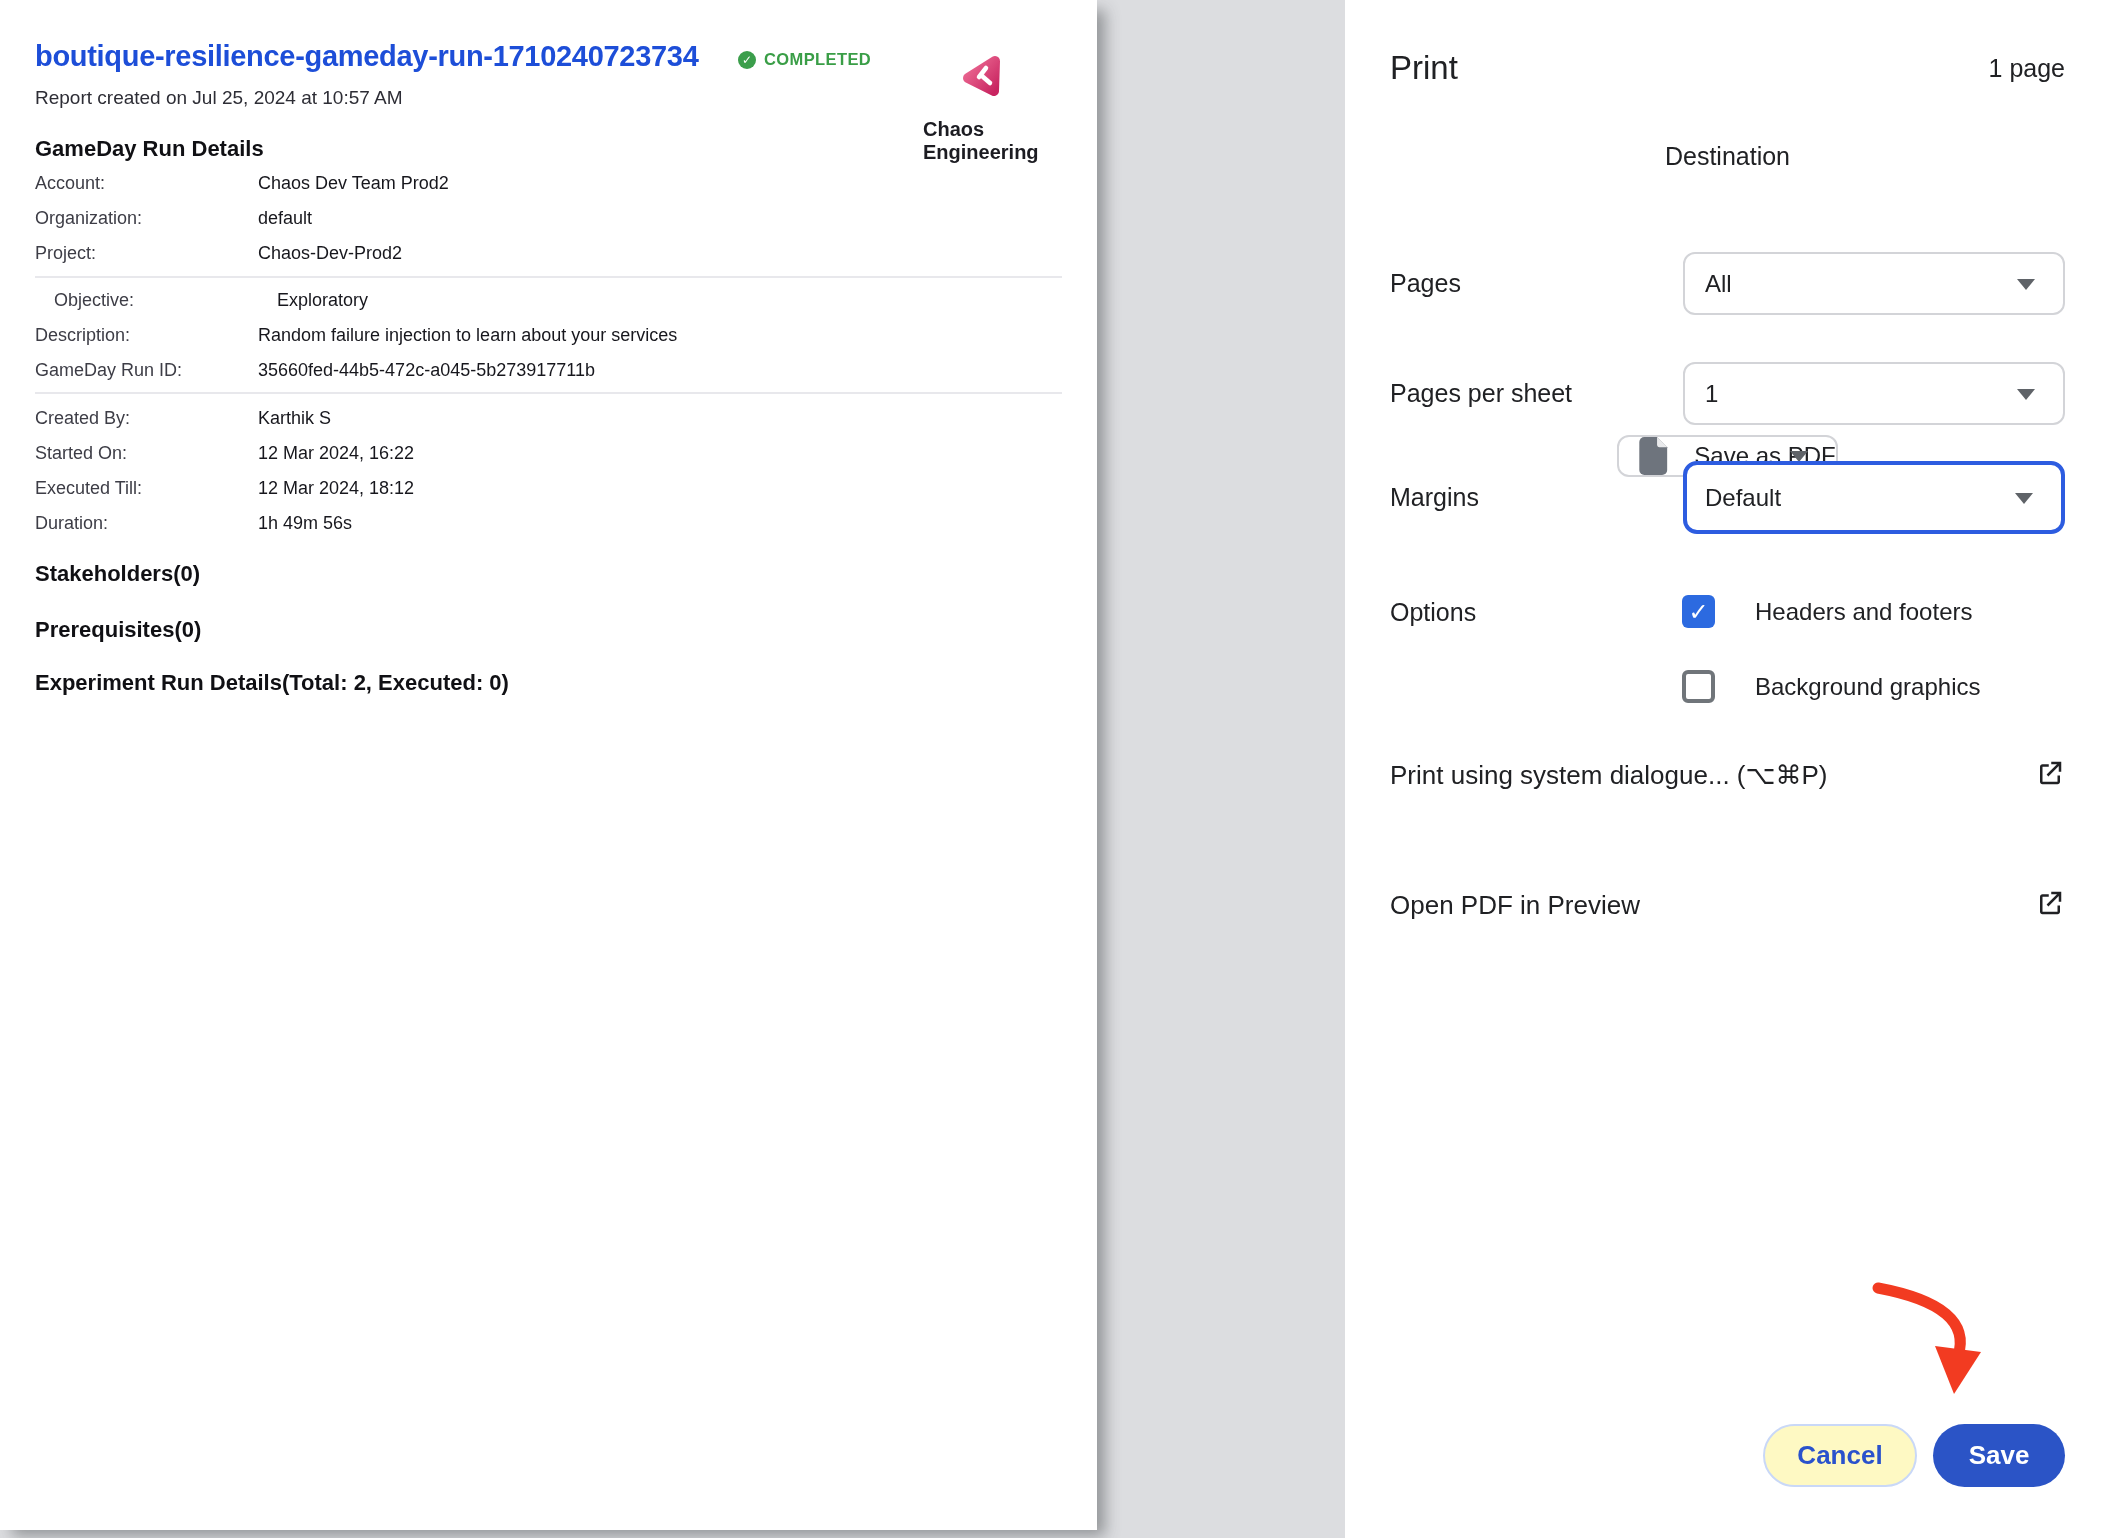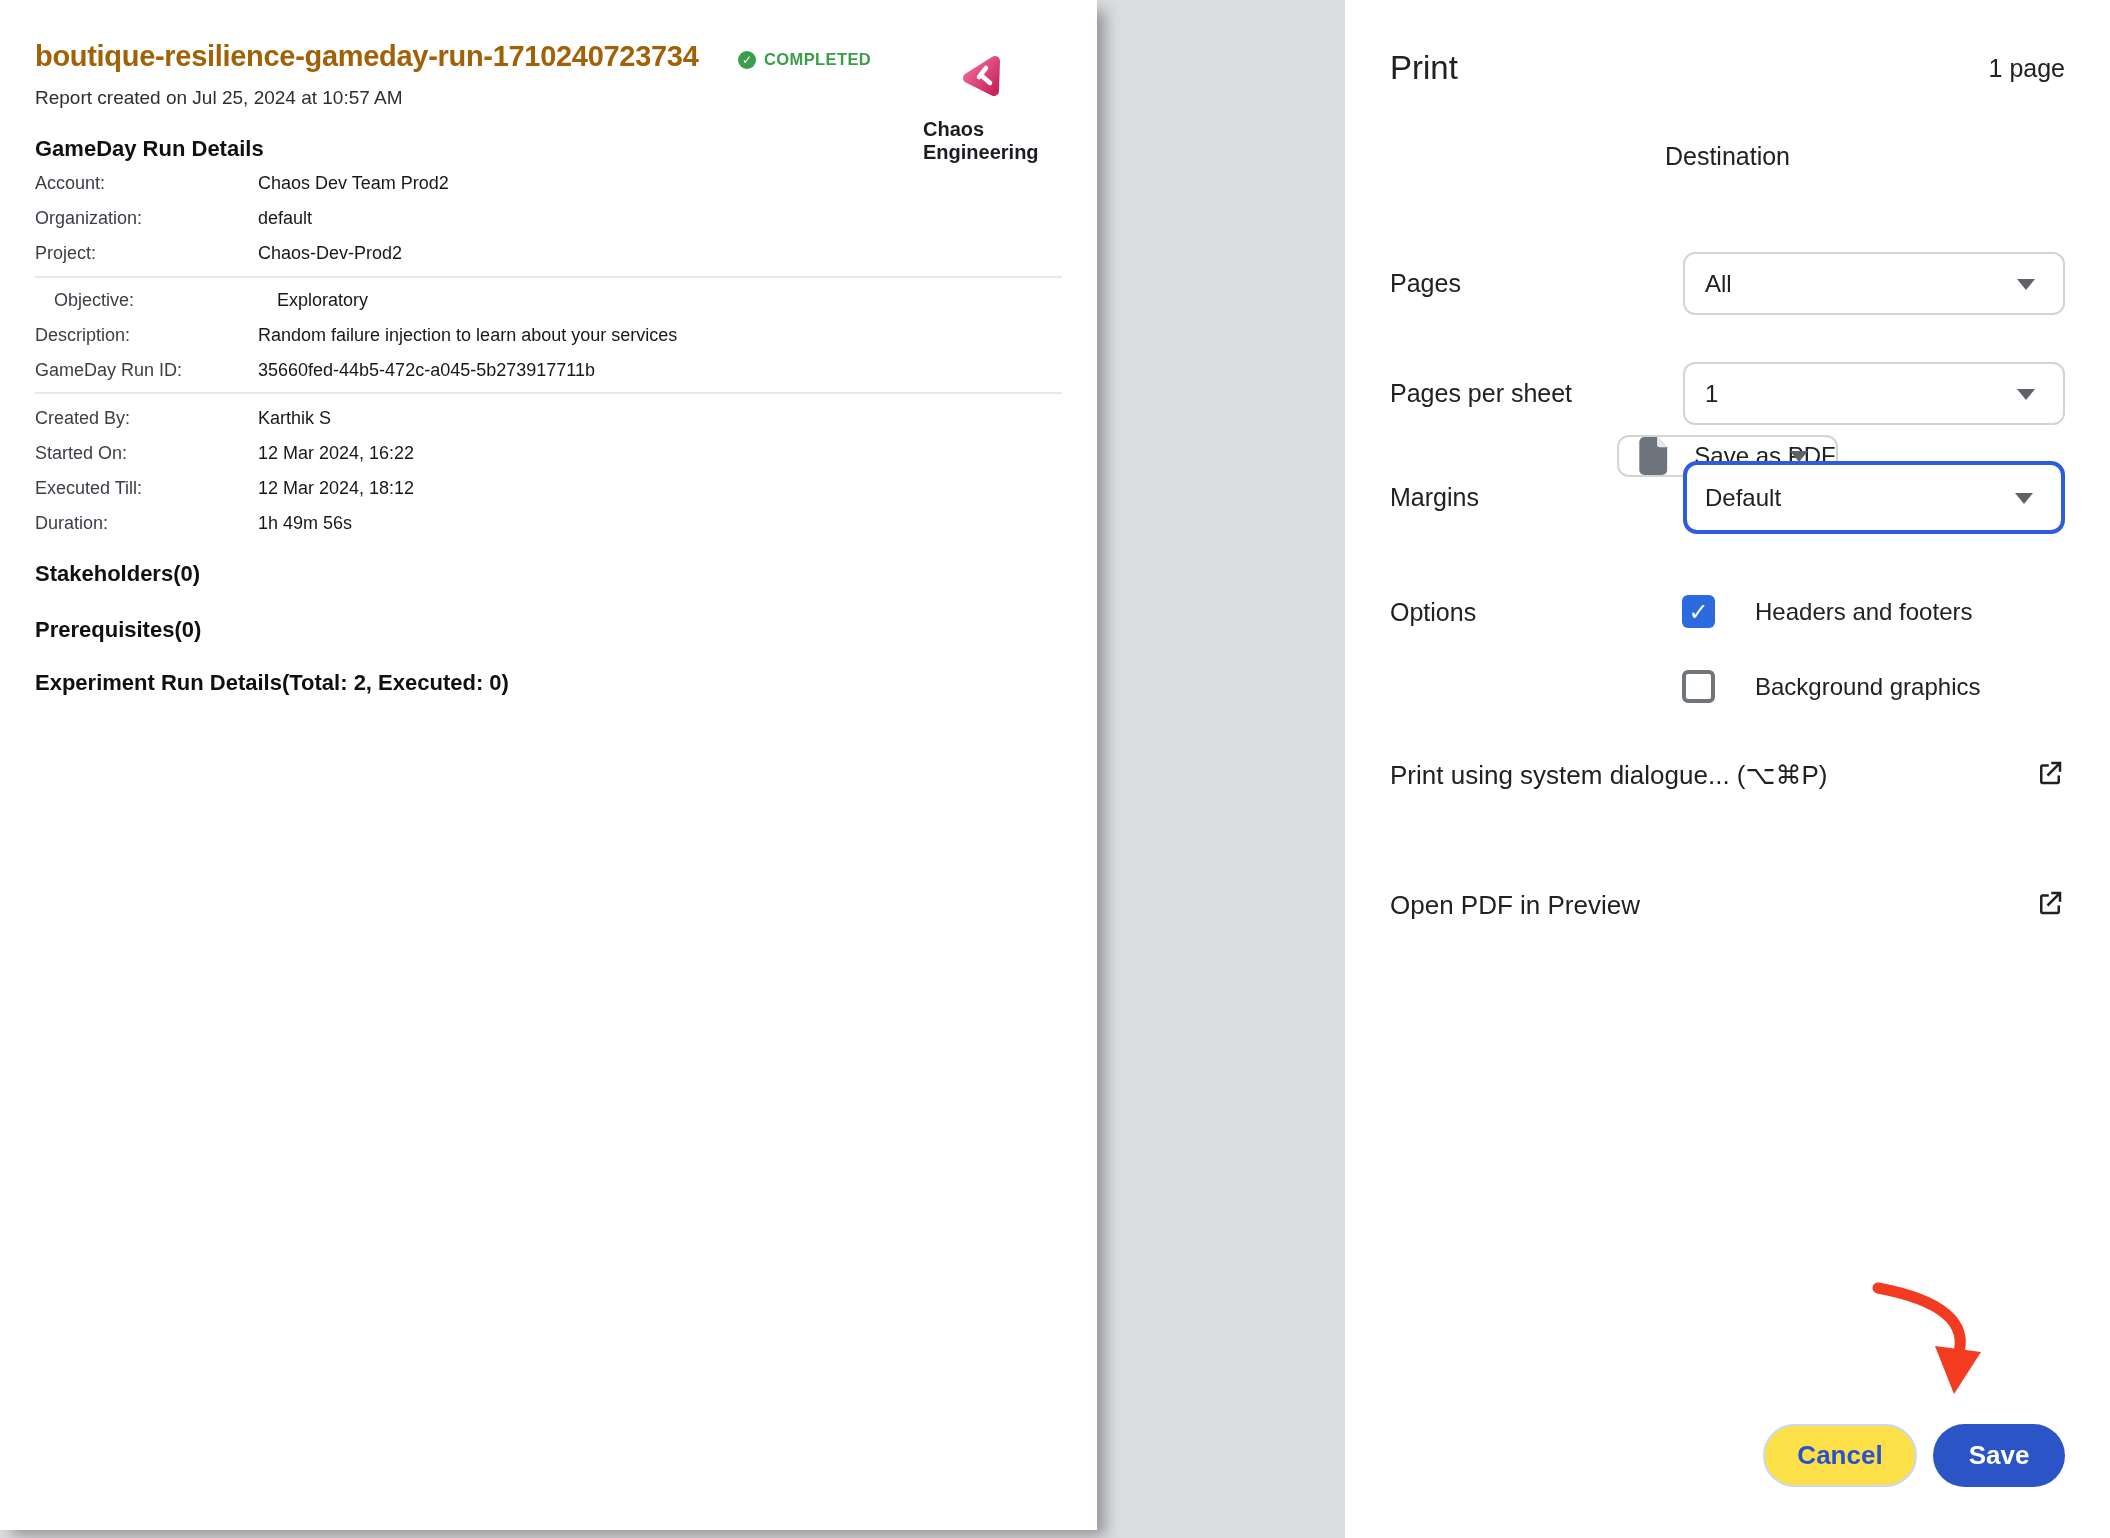--- a/index.html
+++ b/index.html
@@ -13,21 +13,21 @@
   .screen{position:absolute;inset:0;}
 
   
   .page{
     position:absolute;left:0;top:0;width:1097px;height:1530px;
     background:#ffffff;
     box-shadow:10px 8px 14px -2px rgba(60,64,67,.45);
   }
   .doc-title{
     position:absolute;left:35px;top:40px;
-    font-size:29px;font-weight:bold;color:#a16207;letter-spacing:-.3px;white-space:nowrap;
+    font-size:29px;font-weight:bold;color:#1d4ed8;letter-spacing:-.3px;white-space:nowrap;
   }
   .badge{
     position:absolute;left:738px;top:50px;
     display:flex;align-items:center;gap:8px;
   }
   .badge-dot{
     width:18px;height:18px;border-radius:50%;background:#3b9e4b;
     color:#fff;font-size:12px;line-height:18px;text-align:center;font-weight:bold;
   }
   .badge-text{font-size:16.5px;font-weight:bold;color:#3a9e47;letter-spacing:.4px;}
@@ -108,21 +108,21 @@
     display:flex;align-items:center;justify-content:space-between;cursor:pointer;
   }
   .link-text{font-size:26px;color:#202124;}
 
   .btn{
     position:absolute;top:1424px;height:63px;border-radius:32px;
     display:flex;align-items:center;justify-content:center;
     font-size:26px;font-weight:bold;cursor:pointer;box-sizing:border-box;
   }
   .btn-cancel{
-    left:418px;width:154px;background:#fde047;border:2px solid #c9d8f7;color:#2a52cc;
+    left:418px;width:154px;background:#fef9c3;border:2px solid #c9d8f7;color:#2a52cc;
   }
   .btn-save{
     left:588px;width:132px;background:#2b54c6;border:none;color:#ffffff;
   }
 
   .arrow-svg{position:absolute;left:0;top:0;pointer-events:none;}
 </style>
 </head>
 <body>
 

